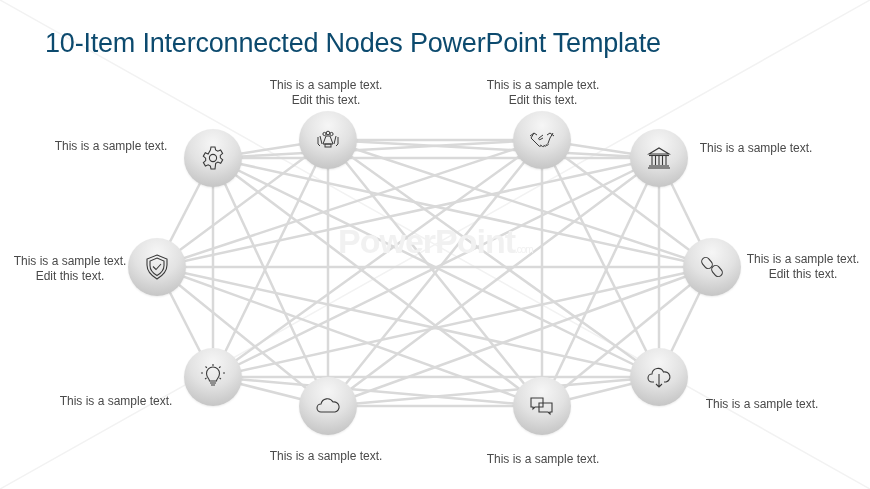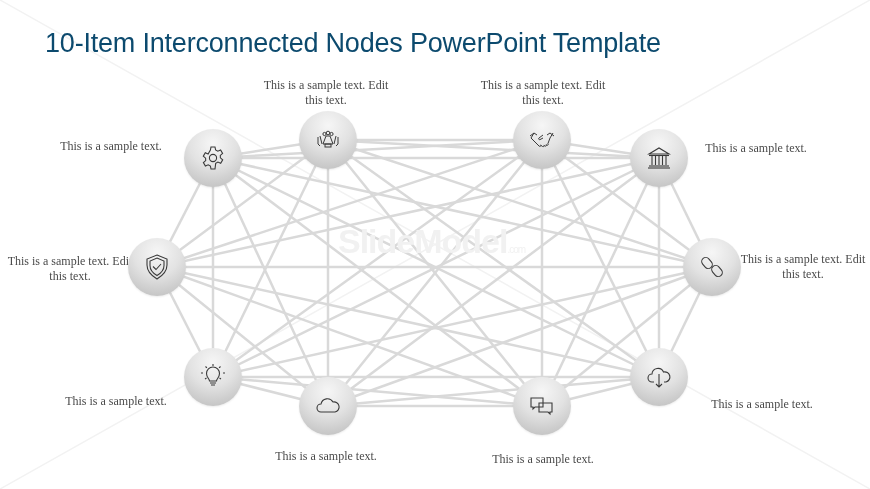--- a/index.html
+++ b/index.html
@@ -2,21 +2,21 @@
 <html><head>
 <meta charset="utf-8">
 <style>
   html, body { margin: 0; padding: 0; background: #ffffff; }
   body { width: 870px; height: 489px; position: relative; overflow: hidden;
          font-family: "Liberation Sans", sans-serif; }
   #slide-title { position: absolute; left: 45px; top: 28px; font-size: 27px; color: #0c4a6e;
                  white-space: nowrap; letter-spacing: -0.2px; }
   svg#graph { position: absolute; left: 0; top: 0; }
   .label { position: absolute; font-size: 12px; line-height: 15px; color: #4a4a4a;
-           text-align: center; width: 130px; font-family: Liberation Serif, serif; }
+           text-align: center; width: 130px; }
   .node { position: absolute; width: 58px; height: 58px; border-radius: 50%;
           background: radial-gradient(circle at 50% 25%, #f6f6f6 0%, #e2e2e2 45%, #b9b9b9 100%);
           box-shadow: 0 1px 2px rgba(0,0,0,0.08);
           display: flex; align-items: center; justify-content: center; }
   .node svg { width: 28px; height: 28px; }
   .watermark { position: absolute; left: 338px; top: 222px; font-size: 34px; font-weight: bold;
                color: #f1f1f1; letter-spacing: -1px; white-space: nowrap; }
   .watermark small { font-size: 10px; font-weight: normal; }
 </style>
 </head>
@@ -69,21 +69,21 @@
       <line x1="659" y1="377" x2="157" y2="267" stroke="#d9d9d9" stroke-width="2.5"></line>
       <line x1="542" y1="406" x2="328" y2="406" stroke="#d9d9d9" stroke-width="2.5"></line>
       <line x1="542" y1="406" x2="213" y2="377" stroke="#d9d9d9" stroke-width="2.5"></line>
       <line x1="542" y1="406" x2="157" y2="267" stroke="#d9d9d9" stroke-width="2.5"></line>
       <line x1="328" y1="406" x2="213" y2="377" stroke="#d9d9d9" stroke-width="2.5"></line>
       <line x1="328" y1="406" x2="157" y2="267" stroke="#d9d9d9" stroke-width="2.5"></line>
       <line x1="213" y1="377" x2="157" y2="267" stroke="#d9d9d9" stroke-width="2.5"></line>
     </g>
 </svg>
 
-<div class="watermark"><span>SlideModel</span><small>.com</small></div>
+<div class="watermark"><span>PowerPoint</span><small>.com</small></div>
 
 <div id="slide-title">10-Item Interconnected Nodes PowerPoint Template</div>
 
 <div class="label" style="left:46px;top:139px;">This is a sample text.</div>
 <div class="label" style="left:261px;top:78px;">This is a sample text. Edit this text.</div>
 <div class="label" style="left:478px;top:78px;">This is a sample text. Edit this text.</div>
 <div class="label" style="left:691px;top:141px;">This is a sample text.</div>
 <div class="label" style="left:738px;top:252px;width:130px;">This is a sample text. Edit this text.</div>
 <div class="label" style="left:697px;top:397px;">This is a sample text.</div>
 <div class="label" style="left:478px;top:452px;">This is a sample text.</div>

